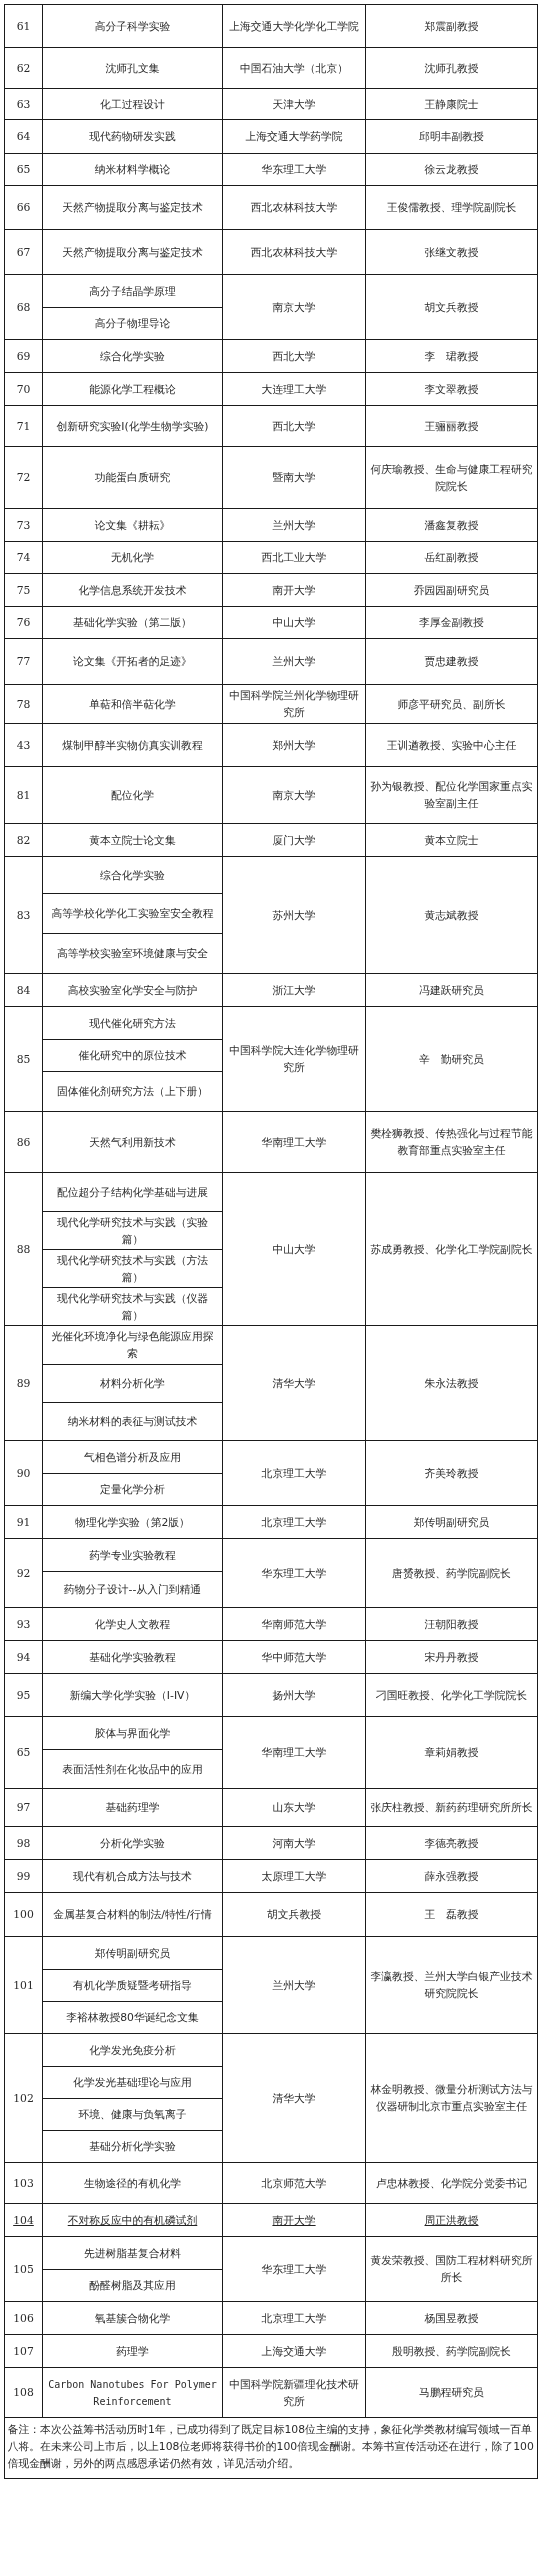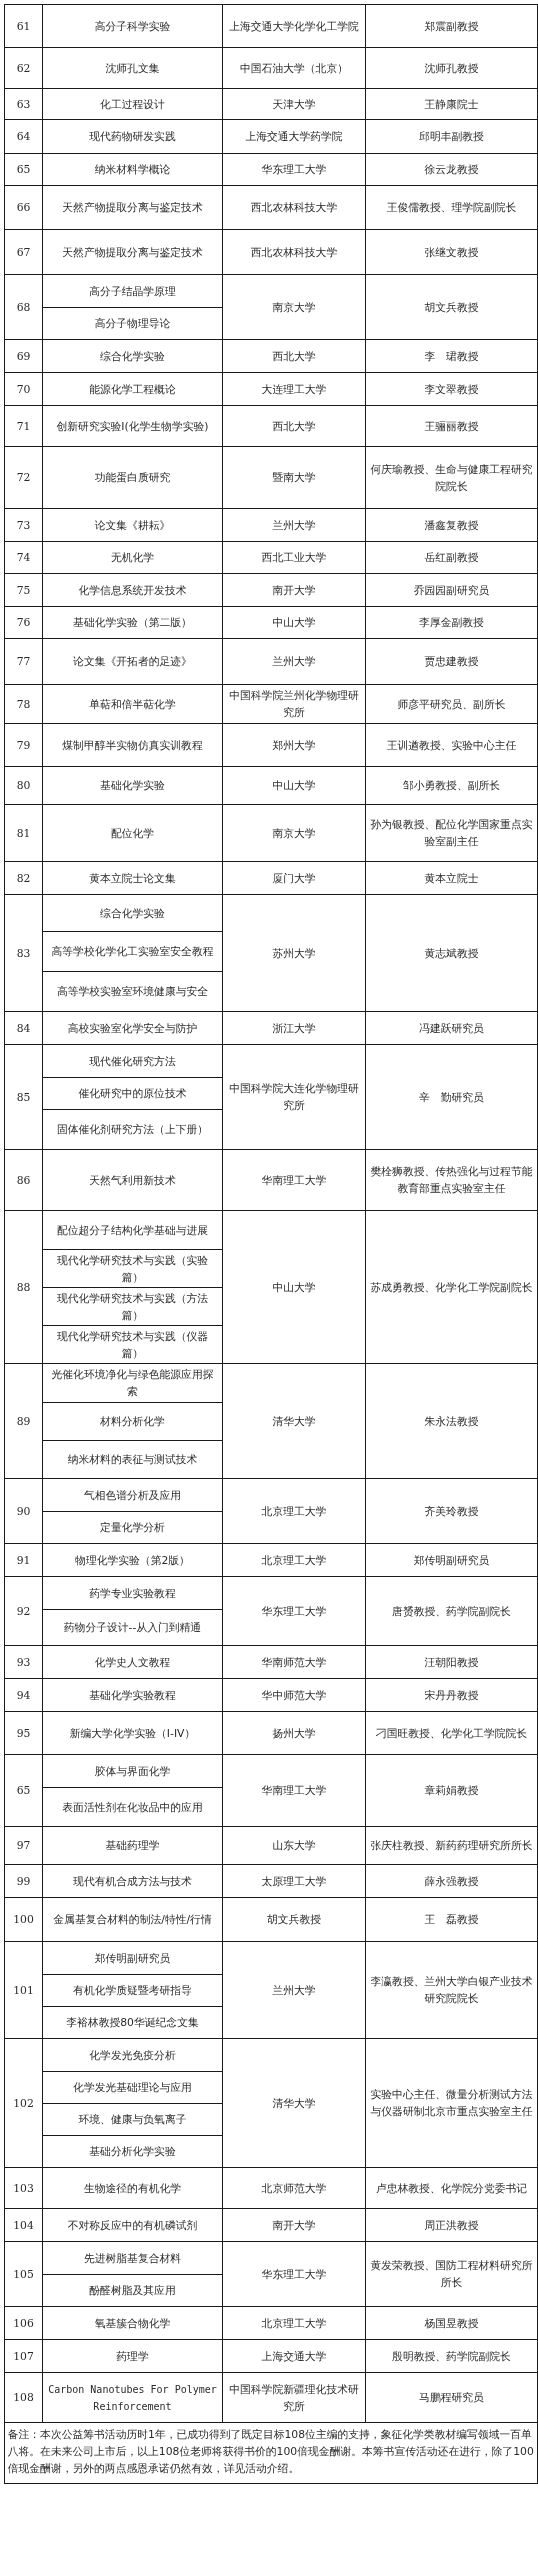--- a/index.html
+++ b/index.html
@@ -168,34 +168,26 @@
         </tr>
         <tr style="height: 38px;">
           <td class="num">78</td>
           <td class="title-cell">
             <div class="sub" style="height: 38px;">单萜和倍半萜化学</div>
           </td>
           <td>中国科学院兰州化学物理研究所</td>
           <td>师彦平研究员、副所长</td>
         </tr>
         <tr style="height: 42px;">
-          <td class="num">79</td>
+          <td class="num">43</td>
           <td class="title-cell">
             <div class="sub" style="height: 42px;">煤制甲醇半实物仿真实训教程</div>
           </td>
           <td>郑州大学</td>
           <td>王训遒教授、实验中心主任</td>
-        </tr>
-        <tr style="height: 37px;">
-          <td class="num">80</td>
-          <td class="title-cell">
-            <div class="sub" style="height: 37px;">基础化学实验</div>
-          </td>
-          <td>中山大学</td>
-          <td>邹小勇教授、副所长</td>
         </tr>
         <tr style="height: 56px;">
           <td class="num">81</td>
           <td class="title-cell">
             <div class="sub" style="height: 56px;">配位化学</div>
           </td>
           <td>南京大学</td>
           <td>孙为银教授、配位化学国家重点实验室副主任</td>
         </tr>
         <tr style="height: 32px;">
@@ -324,20 +316,28 @@
         </tr>
         <tr style="height: 37px;">
           <td class="num">97</td>
           <td class="title-cell">
             <div class="sub" style="height: 37px;">基础药理学</div>
           </td>
           <td>山东大学</td>
           <td>张庆柱教授、新药药理研究所所长</td>
         </tr>
         <tr style="height: 32px;">
+          <td class="num">98</td>
+          <td class="title-cell">
+            <div class="sub" style="height: 32px;">分析化学实验</div>
+          </td>
+          <td>河南大学</td>
+          <td>李德亮教授</td>
+        </tr>
+        <tr style="height: 32px;">
           <td class="num">99</td>
           <td class="title-cell">
             <div class="sub" style="height: 32px;">现代有机合成方法与技术</div>
           </td>
           <td>太原理工大学</td>
           <td>薛永强教授</td>
         </tr>
         <tr style="height: 43px;">
           <td class="num">100</td>
           <td class="title-cell">
@@ -358,31 +358,31 @@
         </tr>
         <tr style="height: 127px;">
           <td class="num">102</td>
           <td class="title-cell">
             <div class="sub" style="height: 32px;">化学发光免疫分析</div>
             <div class="sub" style="height: 32px;">化学发光基础理论与应用</div>
             <div class="sub" style="height: 32px;">环境、健康与负氧离子</div>
             <div class="sub" style="height: 32px;">基础分析化学实验</div>
           </td>
           <td>清华大学</td>
-          <td>实验中心主任、微量分析测试方法与仪器研制北京市重点实验室主任</td>
+          <td>林金明教授、微量分析测试方法与仪器研制北京市重点实验室主任</td>
         </tr>
         <tr style="height: 40px;">
           <td class="num">103</td>
           <td class="title-cell">
             <div class="sub" style="height: 40px;">生物途径的有机化学</div>
           </td>
           <td>北京师范大学</td>
           <td>卢忠林教授、化学院分党委书记</td>
         </tr>
-        <tr style="height: 32px;">
+        <tr style="height: 32px; text-decoration: underline;">
           <td class="num">104</td>
           <td class="title-cell">
             <div class="sub" style="height: 32px;">不对称反应中的有机磷试剂</div>
           </td>
           <td>南开大学</td>
           <td>周正洪教授</td>
         </tr>
         <tr style="height: 63px;">
           <td class="num">105</td>
           <td class="title-cell">

